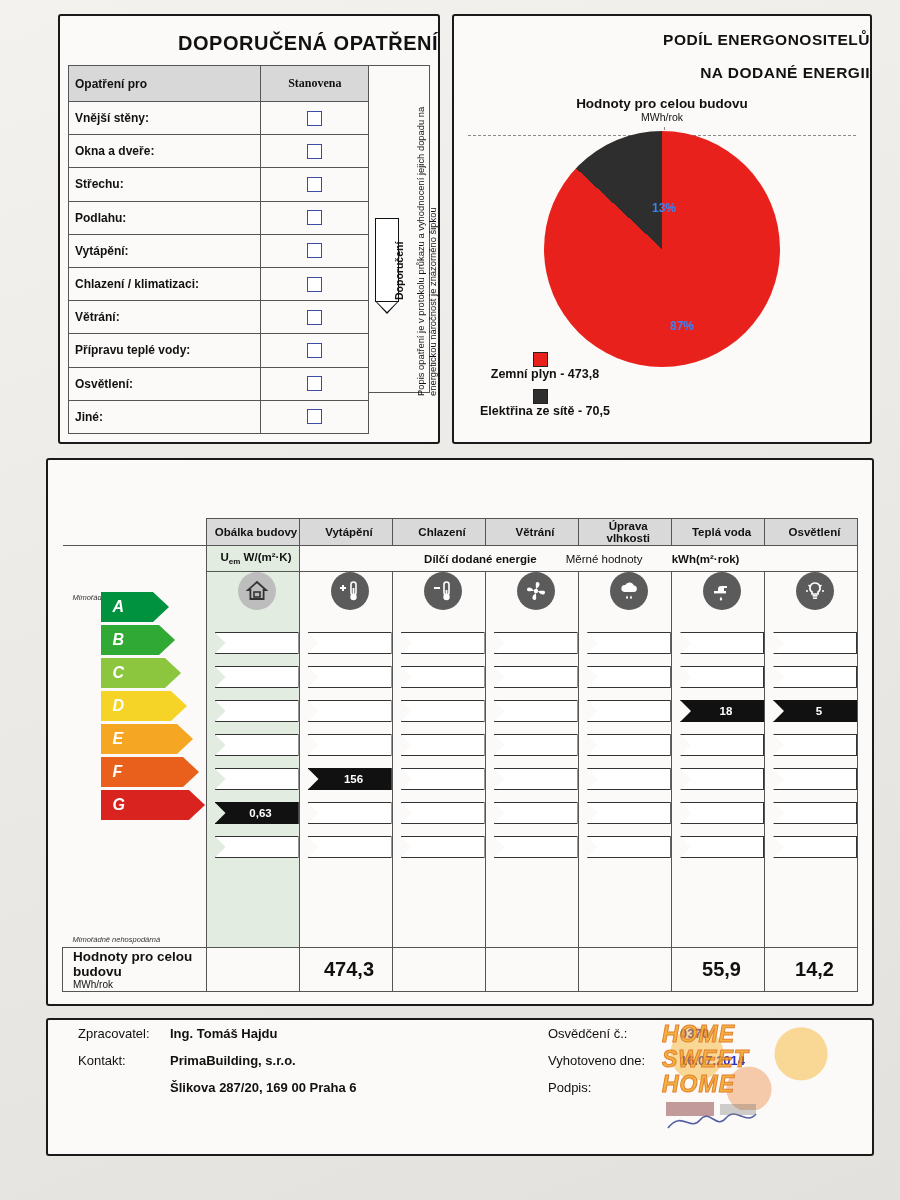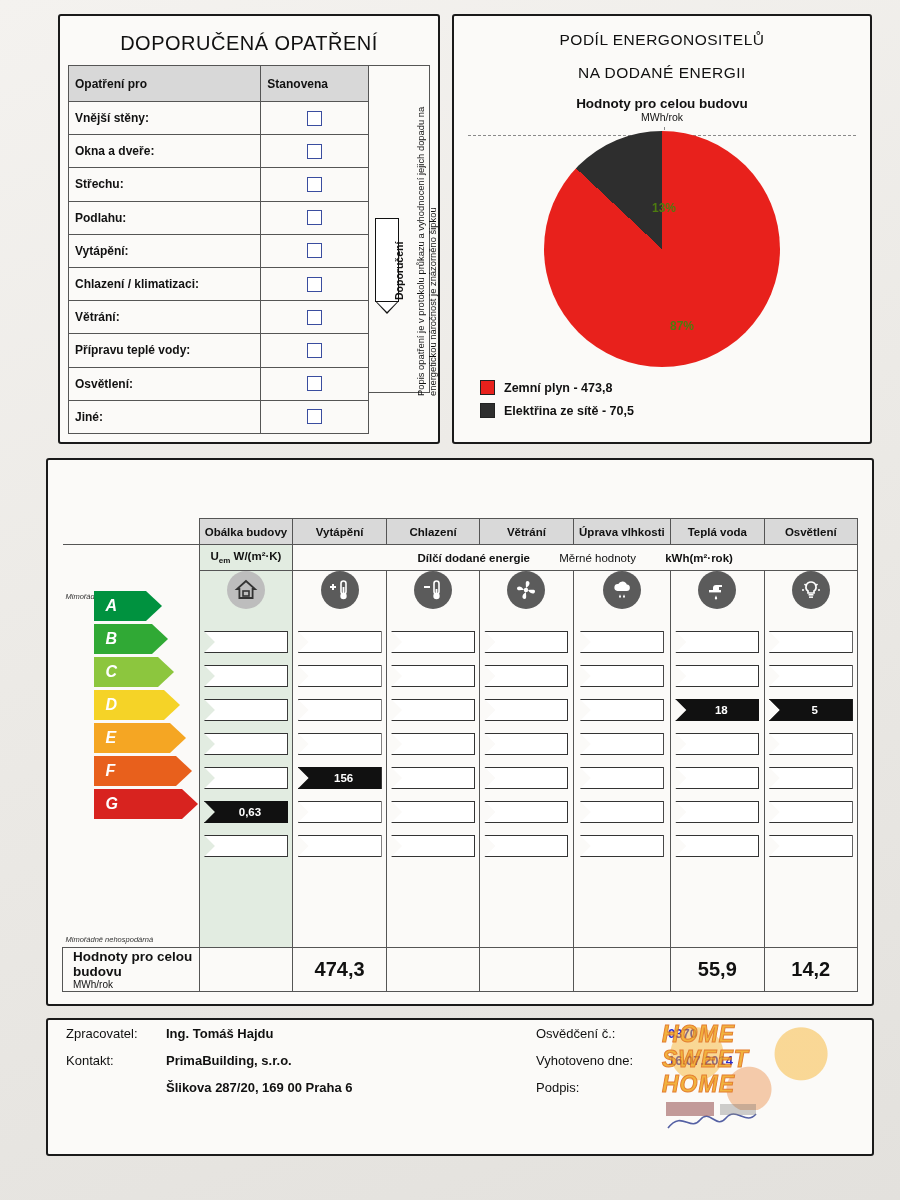--- a/index.html
+++ b/index.html
@@ -19,22 +19,22 @@
 
   
   .panel {
     position: absolute;
     background: #fbfaf8;
     border: 2px solid #1a1a1a;
     border-radius: 3px;
   }
 
   .panel-title {
-    text-align: center;
-    font-weight: normal;
+    text-align: right;
+    font-weight: bold;
     letter-spacing: .5px;
   }
 
   
   #measures { left: 58px; top: 14px; width: 382px; height: 430px; }
   #measures .panel-title {
     font-size: 20px;
     margin-top: 16px;
     margin-bottom: 10px;
   }
@@ -49,21 +49,21 @@
     height: 33.2px;
     padding: 0 6px;
   }
   table.measures th {
     background: #d8d8d8;
     font-size: 12px;
     font-weight: bold;
     text-align: left;
     height: 36px;
   }
-  table.measures th.c2 { width: 108px; }
+  table.measures th.c2 { text-align: center; width: 108px; font-family: Liberation Serif, serif; }
   table.measures td.lbl { font-weight: bold; font-size: 12px; white-space: nowrap; }
   table.measures td.chk { text-align: center; border-left: 1px dashed #777; }
   .checkbox {
     display: inline-block;
     width: 15px; height: 15px;
     border: 1.5px solid #3a4d9f;
     background: #fff;
     vertical-align: middle;
   }
   .sidecol {
@@ -123,43 +123,43 @@
     text-align: center; font-size: 13.5px; font-weight: bold; margin-top: 14px;
   }
   #share .sub small { display:block; font-size: 10.5px; font-weight: normal; }
   .pie-area { position: relative; height: 250px; }
   .pie {
     position: absolute; left: 50%; top: 8px;
     transform: translateX(-50%);
     width: 236px; height: 236px; border-radius: 50%;
     background: conic-gradient(#e8211c 0deg 313.2deg, #2e2e2e 313.2deg 360deg);
   }
-  .pie-lbl { position: absolute; color: #4d7c0f; font-size: 12px; font-weight: bold; }
+  .pie-lbl { position: absolute; color: #3b82f6; font-size: 12px; font-weight: bold; }
   .pie-lbl.small { left: 198px; top: 78px; }
   .pie-lbl.big { left: 216px; top: 196px; }
   .pie-dash {
     position: absolute; left: 14px; right: 14px; top: 12px;
     border-top: 1px dashed #8a8a8a;
   }
   .pie-dash-v {
     position: absolute; top: 4px; bottom: 56px; left: 210px;
     border-left: 1px dashed #8a8a8a;
   }
   .legend { position: absolute; left: 26px; bottom: 16px; font-size: 12.5px; }
-  .legend div { display: flex; align-items: center; margin-bottom: 8px; font-weight: bold; }
+  .legend div { display: flex; align-items: center; margin-bottom: 8px; font-weight: bold; flex-direction: column; }
   .swatch { width: 15px; height: 15px; margin-right: 9px; border: 1px solid #222; }
 
   
   #indicators { left: 46px; top: 458px; width: 828px; height: 548px; }
   #indicators .panel-title { font-size: 21.5px; margin-top: 16px; }
 
   .grid-wrap { position: absolute; left: 14px; right: 14px; top: 58px; bottom: 12px; }
 
   table.grid { border-collapse: collapse; width: 100%; height: 100%; font-size: 11px; }
-  table.grid td, table.grid th { border: 1px solid #555; }
+  table.grid td, table.grid th { border: 1px solid #555; padding-left: 8px; }
   .hdr-cell {
     background: #d9d9d9; text-align: center; font-weight: bold;
     font-size: 11.5px; height: 26px;
   }
   .hdr-cell.blank { background: #fbfaf8; border-left: none; border-top: none; }
   .unit-row td { height: 26px; text-align: center; font-size: 11.5px; font-weight: bold; }
   .unit-row td.blank { border-left: none; }
   .dashed-l { border-left: 1px dashed #888 !important; }
 
   .colbody { vertical-align: top; padding: 0; }
@@ -219,24 +219,24 @@
   .total-row td {
     height: 44px; text-align: center; font-weight: bold; font-size: 20px;
   }
   .total-row td.label {
     text-align: left; padding-left: 10px; font-size: 13.5px; border-left: 1px solid #555;
   }
   .total-row td.label small { display: block; font-size: 10px; font-weight: normal; }
 
   
   #footer { left: 46px; top: 1018px; width: 828px; height: 138px; }
-  .f-row { display: flex; font-size: 13px; padding: 6px 18px; }
+  .f-row { display: flex; font-size: 13px; padding: 6px 30px; }
   .f-left { width: 470px; display: flex; }
   .f-left .k { width: 92px; }
-  .f-left .v { font-weight: bold; margin-left: 8px; }
+  .f-left .v { font-weight: bold; }
   .f-right { display: flex; }
   .f-right .k { width: 132px; }
   .f-right .v { font-weight: bold; color: #2a2fd0; }
 
   
   .watermark {
     position: absolute; left: 652px; top: 1000px;
     width: 200px; height: 120px; pointer-events: none;
     opacity: .85;
   }

